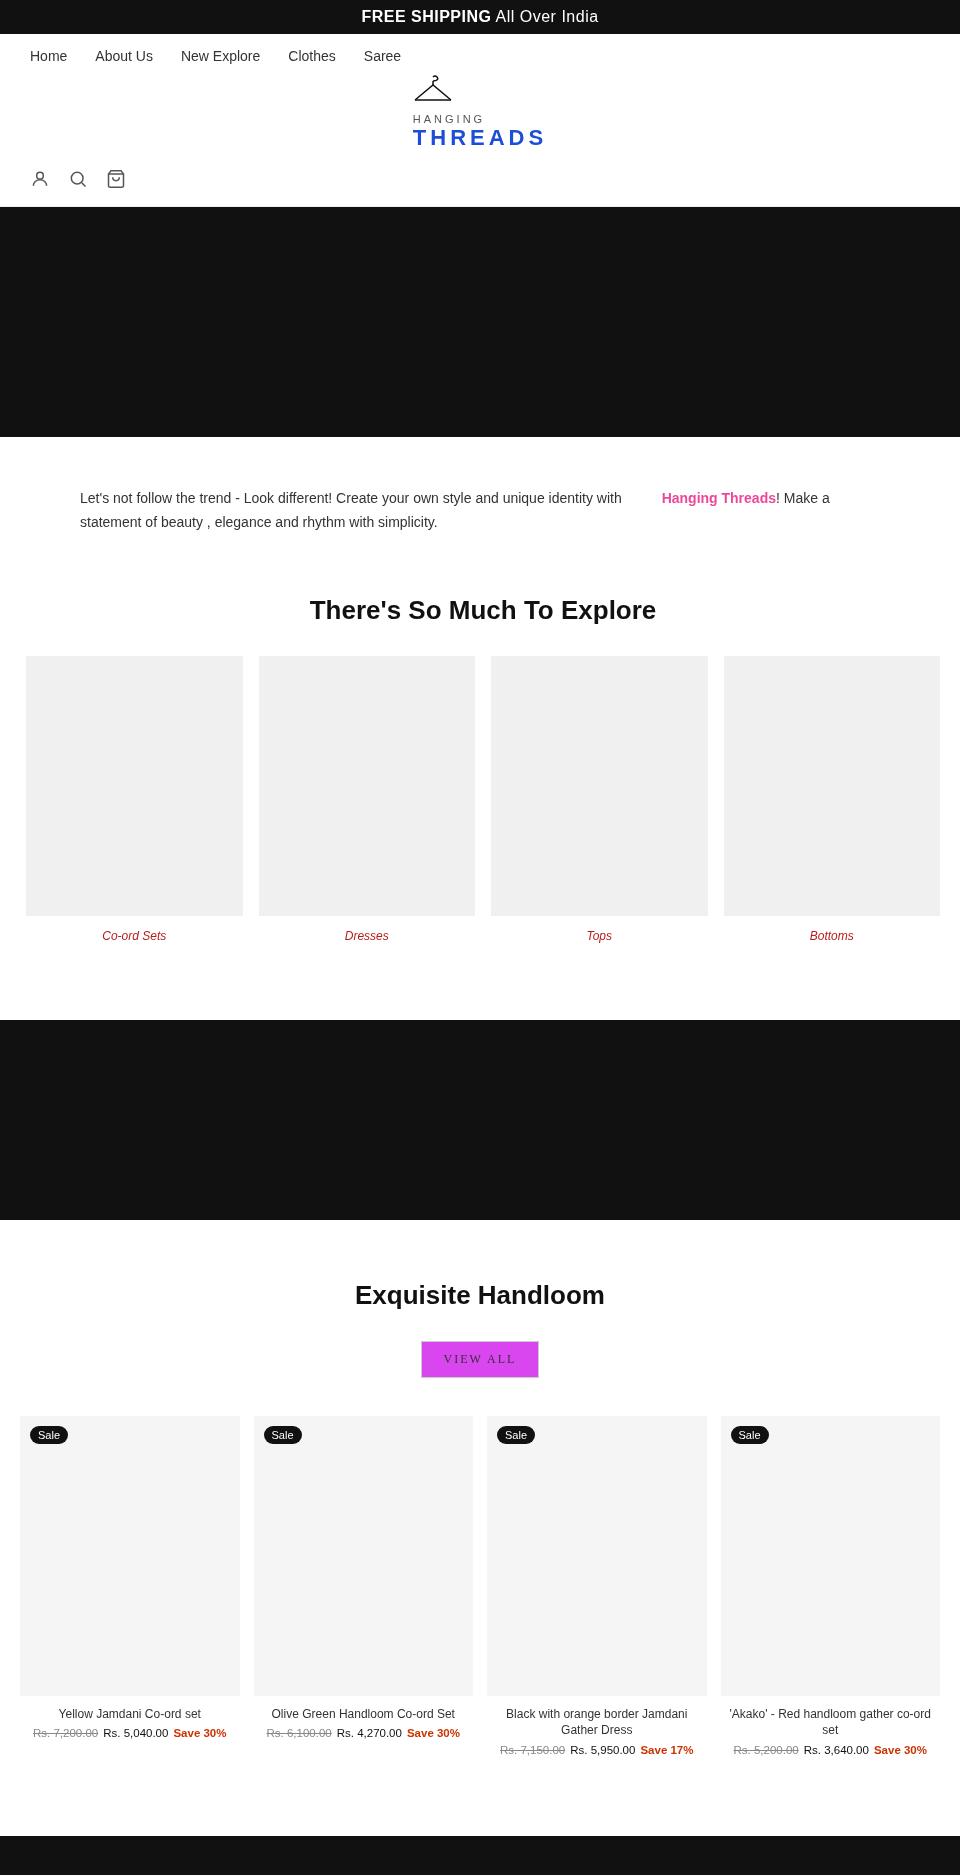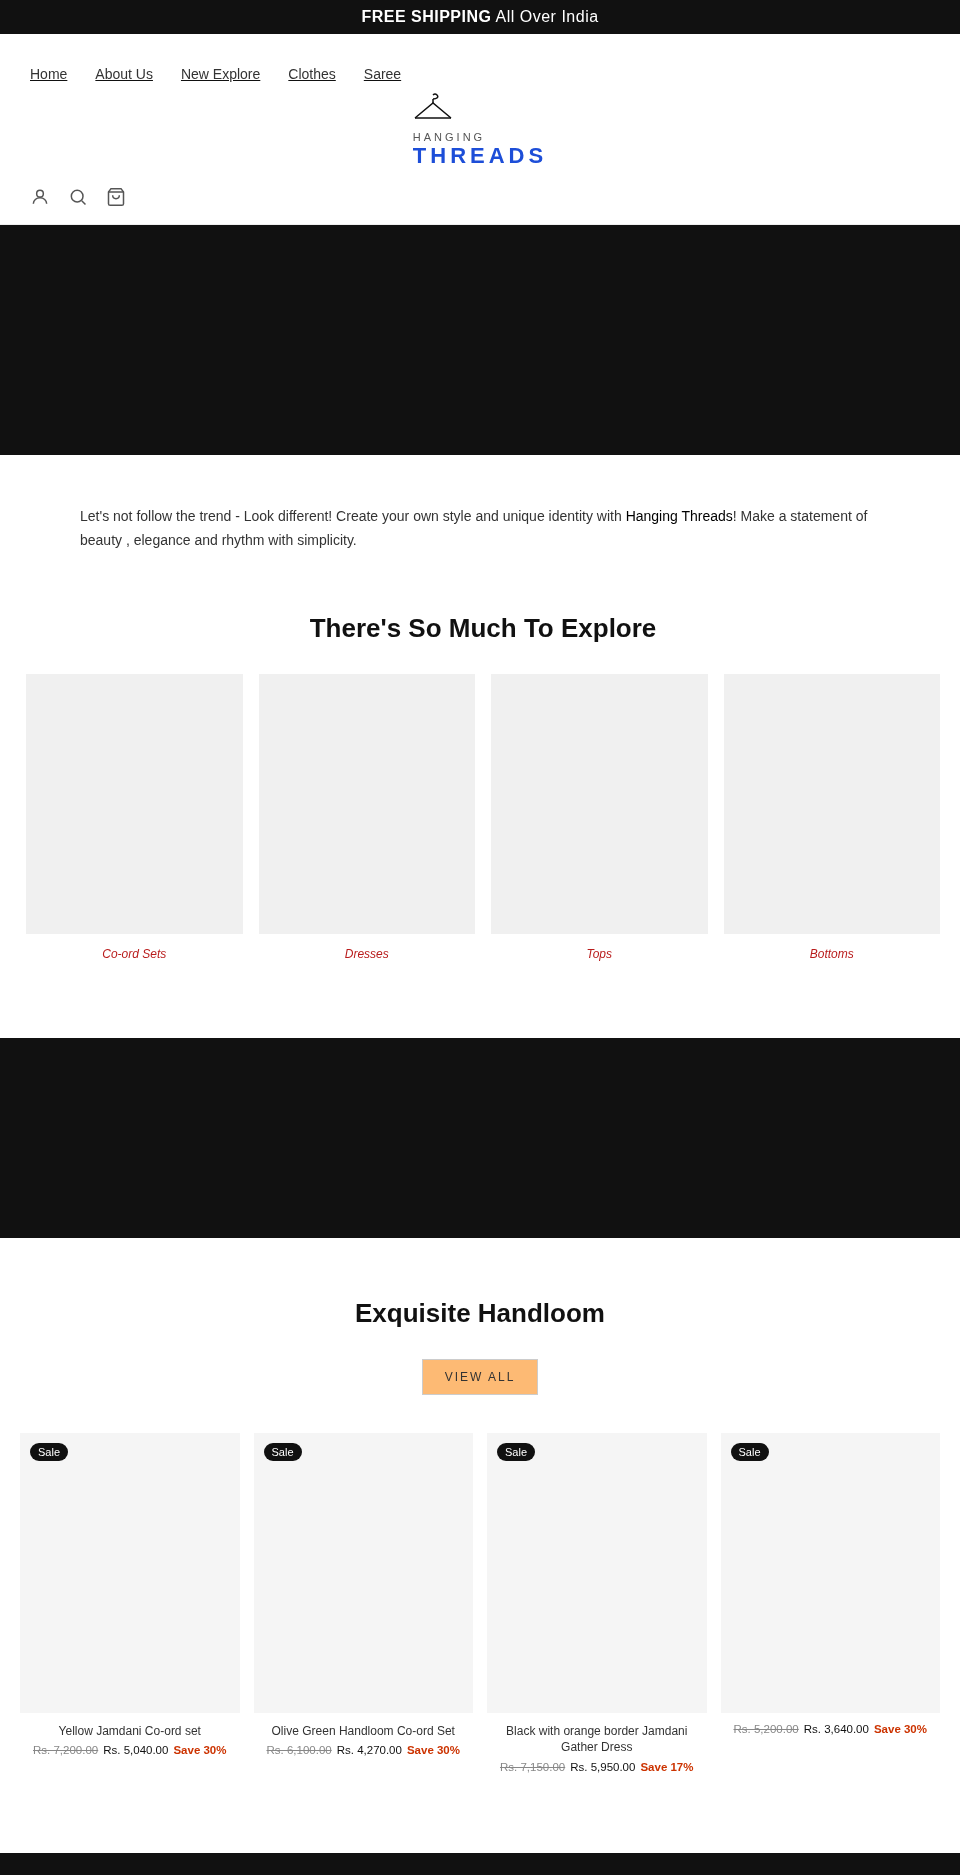--- a/index.html
+++ b/index.html
@@ -69,39 +69,38 @@
       color: #555;
     }
 
     
     .site-header {
       border-bottom: 1px solid #eee;
     }
     .header-top-row {
       display: flex;
       align-items: flex-start;
-      padding: 32px 30px 0 30px;
-      text-decoration: underline;
+      padding: 14px 30px 0 30px;
     }
 
     
     .hero-banner {
       background: #111;
       height: 230px;
       width: 100%;
     }
 
     
     .tagline-section {
       padding: 50px 80px 30px 80px;
       font-size: 14px;
       line-height: 1.7;
       color: #333;
     }
-    .tagline-section strong { font-weight: 400; color: #000000; }
+    .tagline-section strong { font-weight: 700; color: #ec4899; margin-left: 36px; }
 
     
     .explore-section {
       padding: 30px 20px 40px 20px;
       text-align: center;
       margin-left: 6px;
     }
     .section-title {
       font-size: 26px;
       font-weight: 800;
@@ -142,23 +141,24 @@
       text-align: center;
     }
     .view-all-btn {
       display: inline-block;
       border: 1px solid #ccc;
       padding: 10px 22px;
       font-size: 12px;
       letter-spacing: 2px;
       text-transform: uppercase;
       cursor: pointer;
-      background: #fdba74;
+      background: #d946ef;
       color: #333;
       margin-bottom: 28px;
+      font-family: Liberation Serif, serif;
     }
 
     
     .product-grid {
       display: grid;
       grid-template-columns: repeat(4, 1fr);
       gap: 14px;
       margin-top: 10px;
     }
     .product-card {
@@ -346,20 +346,21 @@
         <span class="original-price">Rs. 7,150.00</span>
         <span class="sale-price">Rs. 5,950.00</span>
         <span class="save-percent">Save 17%</span>
       </div>
     </div>
 
     <div class="product-card">
       <div class="product-image-box">
         <span class="sale-badge">Sale</span>
       </div>
+      <div class="product-name">'Akako' - Red handloom gather co-ord set</div>
       <div class="product-prices">
         <span class="original-price">Rs. 5,200.00</span>
         <span class="sale-price">Rs. 3,640.00</span>
         <span class="save-percent">Save 30%</span>
       </div>
     </div>
   </div>
 </div>
 
 <div class="site-footer"></div>

